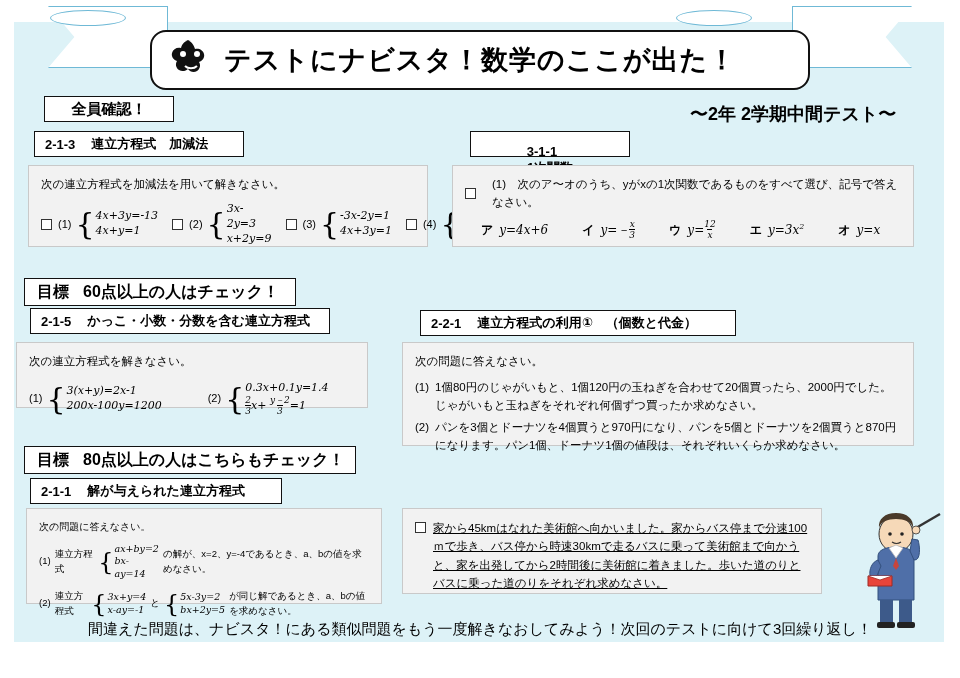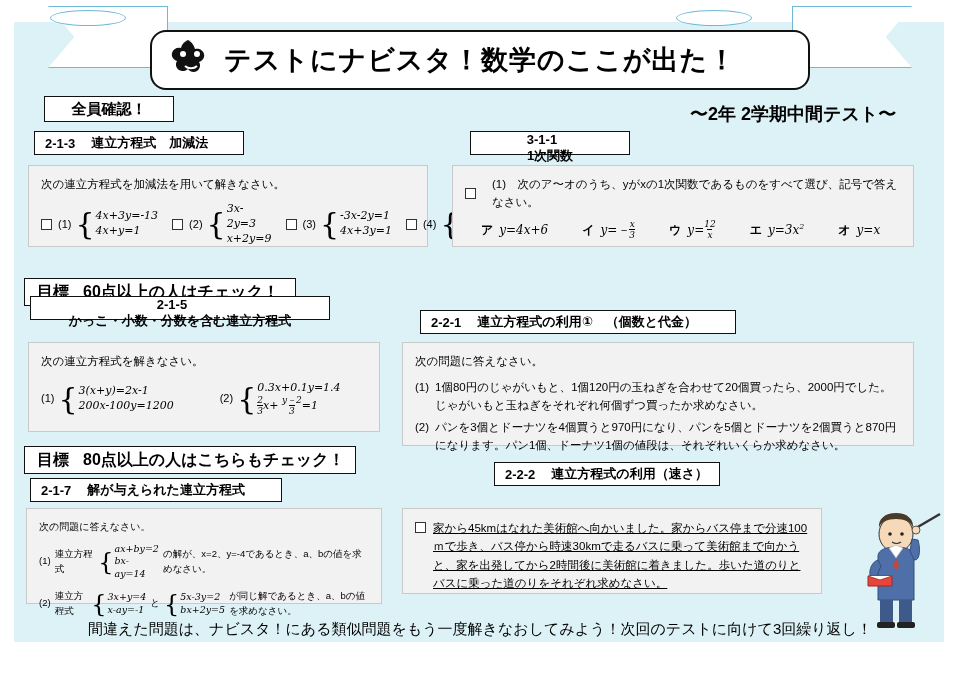--- a/index.html
+++ b/index.html
@@ -64,21 +64,21 @@
   }
   .term-label{
     position:absolute;left:690px;top:102px;font-size:18px;font-weight:bold;color:#000;
     white-space:nowrap;
   }
   
   .chip{
     position:absolute;background:#fff;border:1.1px solid #111;
     display:flex;align-items:center;box-sizing:border-box;
     font-size:13px;font-weight:bold;color:#000;white-space:nowrap;
-    padding:0 10px;height:24px;
+    padding:12px 10px;height:24px;
   }
   .chip .num{margin-right:16px;}
   
   .goal{
     position:absolute;background:#fff;border:1.3px solid #111;
     display:flex;align-items:center;box-sizing:border-box;
     font-size:16px;font-weight:bold;color:#000;white-space:nowrap;
     padding:0 12px;height:28px;
   }
   .goal .g-num{margin-right:14px;}
@@ -220,25 +220,25 @@
       <span><span class="choice-label">エ</span><span>y=3x</span><span class="sup">2</span></span>
       <span><span class="choice-label">オ</span><span>y=x</span></span>
     </div>
   </div>
 
   <div class="goal" style="left:24px;top:278px;width:272px;">
     <span class="g-num">目標</span>
     <span>60点以上の人はチェック！</span>
   </div>
 
-  <div class="chip" style="left:30px;top:296px;width:300px;flex-direction:column;">
+  <div class="chip" style="left:30px;top:308px;width:300px;">
     <span class="num">2-1-5</span>
     <span>かっこ・小数・分数を含む連立方程式</span>
   </div>
-  <div class="card" style="left:28px;top:342px;width:352px;height:90px;">
+  <div class="card" style="left:16px;top:342px;width:352px;height:66px;">
     <p class="lead">次の連立方程式を解きなさい。</p>
     <div class="eq-row" style="gap:46px;margin-top:10px;">
       <div class="eq-item">
         <span>(1)</span>
         <span class="sysbrace">
             <span class="brace">{</span>
             <span class="sys-lines">
               <span>3(x+y)=2x-1</span>
               <span>200x-100y=1200</span>
             </span>
@@ -281,21 +281,21 @@
       <span>パンを3個とドーナツを4個買うと970円になり、パンを5個とドーナツを2個買うと870円になります。パン1個、ドーナツ1個の値段は、それぞれいくらか求めなさい。</span>
     </div>
   </div>
 
   <div class="goal" style="left:24px;top:446px;width:332px;">
     <span class="g-num">目標</span>
     <span>80点以上の人はこちらもチェック！</span>
   </div>
 
   <div class="chip" style="left:30px;top:478px;width:252px;">
-    <span class="num">2-1-7</span>
+    <span class="num">2-1-1</span>
     <span>解が与えられた連立方程式</span>
   </div>
   <div class="card" style="left:26px;top:508px;width:356px;height:96px;font-size:10px;">
     <p class="lead" style="font-size:10px;">次の問題に答えなさい。</p>
     <div class="eq-item" style="margin-bottom:8px;font-size:9.5px;">
       <span>(1)</span>
       <span>連立方程式</span>
       <span class="sysbrace">
           <span class="brace" style="font-size:24px;">{</span>
           <span class="sys-lines" style="font-size:9.5px;">
@@ -320,24 +320,20 @@
           <span class="brace" style="font-size:24px;">{</span>
           <span class="sys-lines" style="font-size:9.5px;">
             <span>5x-3y=2</span>
             <span>bx+2y=5</span>
           </span>
         </span>
       <span>が同じ解であるとき、a、bの値を求めなさい。</span>
     </div>
   </div>
 
-  <div class="chip" style="left:494px;top:462px;width:226px;">
-    <span class="num">2-2-2</span>
-    <span>連立方程式の利用（速さ）</span>
-  </div>
   <div class="card" style="left:402px;top:508px;width:420px;height:86px;text-decoration:underline;">
     <p class="lead" style="display:flex;gap:5px;align-items:flex-start;line-height:1.6;">
       <span class="cb" style="margin-top:3px;"></span>
       <span>家から45kmはなれた美術館へ向かいました。家からバス停まで分速100ｍで歩き、バス停から時速30kmで走るバスに乗って美術館まで向かうと、家を出発してから2時間後に美術館に着きました。歩いた道のりとバスに乗った道のりをそれぞれ求めなさい。</span>
     </p>
   </div>
 
   <div class="person">
     <svg width="86" height="120" viewBox="0 0 86 120" aria-hidden="true">
 

